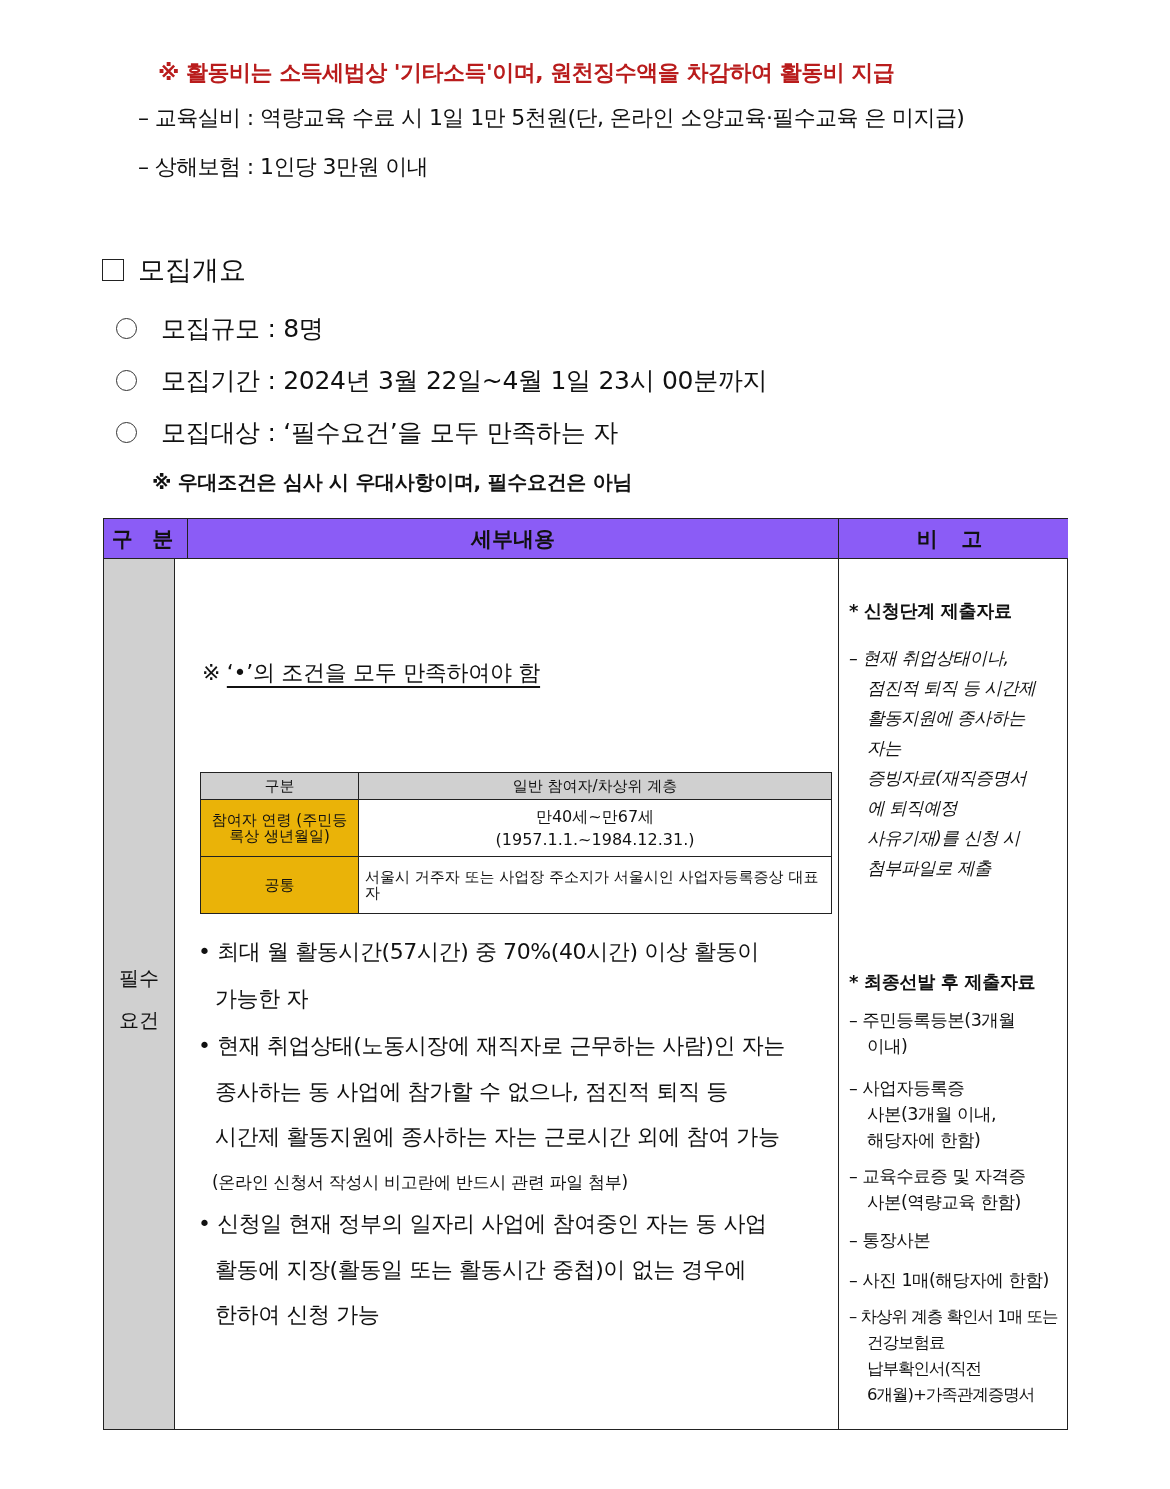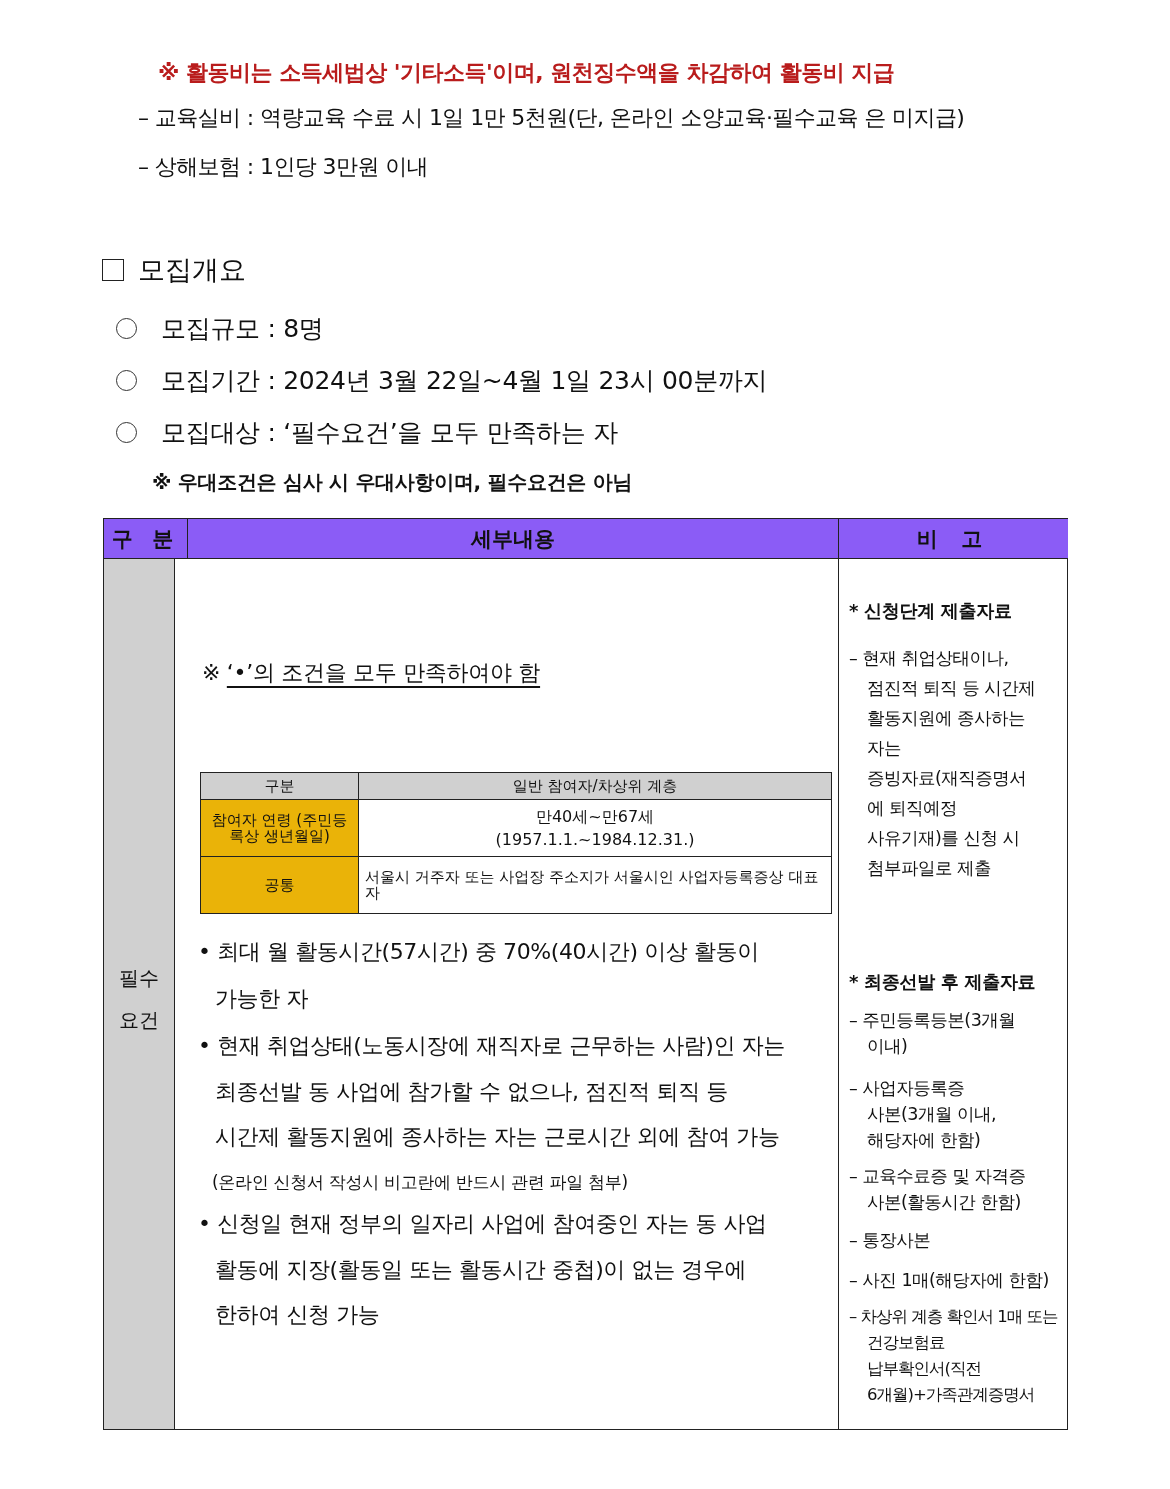--- a/index.html
+++ b/index.html
@@ -121,31 +121,31 @@
       <tr class="com">
         <td class="lbl">공통</td>
         <td class="left">서울시 거주자 또는 사업장 주소지가 서울시인 사업자등록증상 대표자</td>
       </tr>
     </tbody>
       </table>
 
     <div class="bullet-line" style="top:378px;">• 최대 월 활동시간(57시간) 중 70%(40시간) 이상 활동이</div>
     <div class="cont-line" style="top:425px;">가능한 자</div>
     <div class="bullet-line" style="top:472px;">• 현재 취업상태(노동시장에 재직자로 근무하는 사람)인 자는</div>
-    <div class="cont-line" style="top:518px;">최종선발 동 사업에 참가할 수 없으나, 점진적 퇴직 등</div>
+    <div class="cont-line" style="top:518px;">종사하는 동 사업에 참가할 수 없으나, 점진적 퇴직 등</div>
     <div class="cont-line" style="top:563px;">시간제 활동지원에 종사하는 자는 근로시간 외에 참여 가능</div>
     <div class="small-paren" style="top:612px;">(온라인 신청서 작성시 비고란에 반드시 관련 파일 첨부)</div>
     <div class="bullet-line" style="top:650px;">• 신청일 현재 정부의 일자리 사업에 참여중인 자는 동 사업</div>
     <div class="cont-line" style="top:696px;">활동에 지장(활동일 또는 활동시간 중첩)이 없는 경우에</div>
     <div class="cont-line" style="top:741px;">한하여 신청 가능</div>
   </div>
 
   <div class="col-note">
     <div class="note-head" style="top:40px;">* 신청단계 제출자료</div>
-    <div class="note-item" style="top:84px;">
+    <div class="note-item" style="top:84px;font-style:italic;">
       <span class="ln">– 현재 취업상태이나,</span>
       <span class="ln ind">점진적 퇴직 등 시간제</span>
       <span class="ln ind">활동지원에 종사하는</span>
       <span class="ln ind">자는</span>
       <span class="ln ind">증빙자료(재직증명서</span>
       <span class="ln ind">에 퇴직예정</span>
       <span class="ln ind">사유기재)를 신청 시</span>
       <span class="ln ind">첨부파일로 제출</span>
     </div>
 
@@ -154,21 +154,21 @@
       <span class="ln">– 주민등록등본(3개월</span>
       <span class="ln ind">이내)</span>
     </div>
     <div class="note-item tight" style="top:516px;">
       <span class="ln">– 사업자등록증</span>
       <span class="ln ind">사본(3개월 이내,</span>
       <span class="ln ind">해당자에 한함)</span>
     </div>
     <div class="note-item tight" style="top:604px;">
       <span class="ln">– 교육수료증 및 자격증</span>
-      <span class="ln ind">사본(활동시간 한함)</span>
+      <span class="ln ind">사본(역량교육 한함)</span>
     </div>
     <div class="note-item tight" style="top:668px;">
       <span class="ln">– 통장사본</span>
     </div>
     <div class="note-item tight" style="top:708px;">
       <span class="ln">– 사진 1매(해당자에 한함)</span>
     </div>
     <div class="note-item tight" style="top:745px; font-size:16.5px; letter-spacing:-1px;">
       <span class="ln">– 차상위 계층 확인서 1매 또는</span>
       <span class="ln ind">건강보험료</span>

